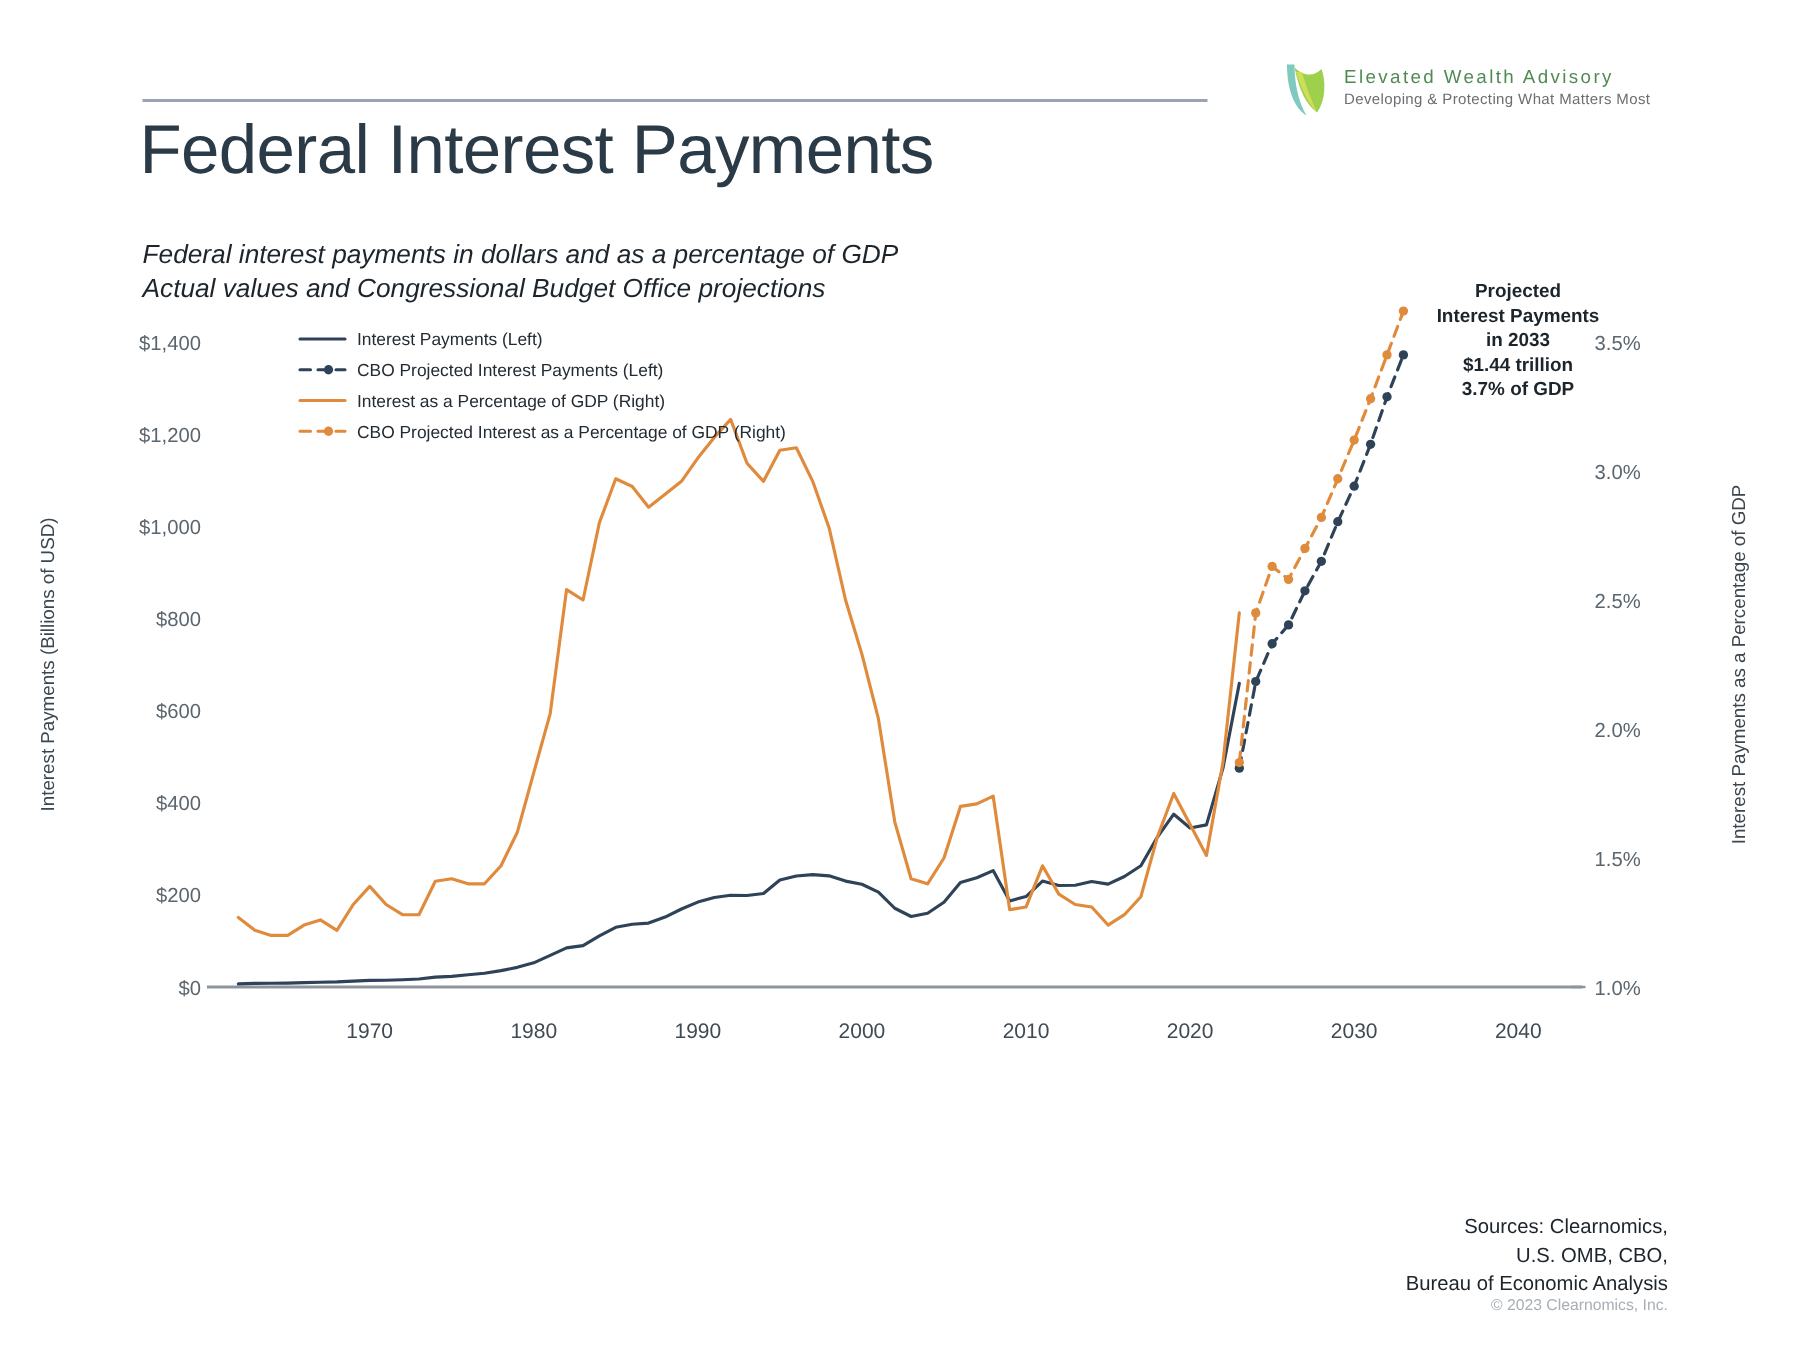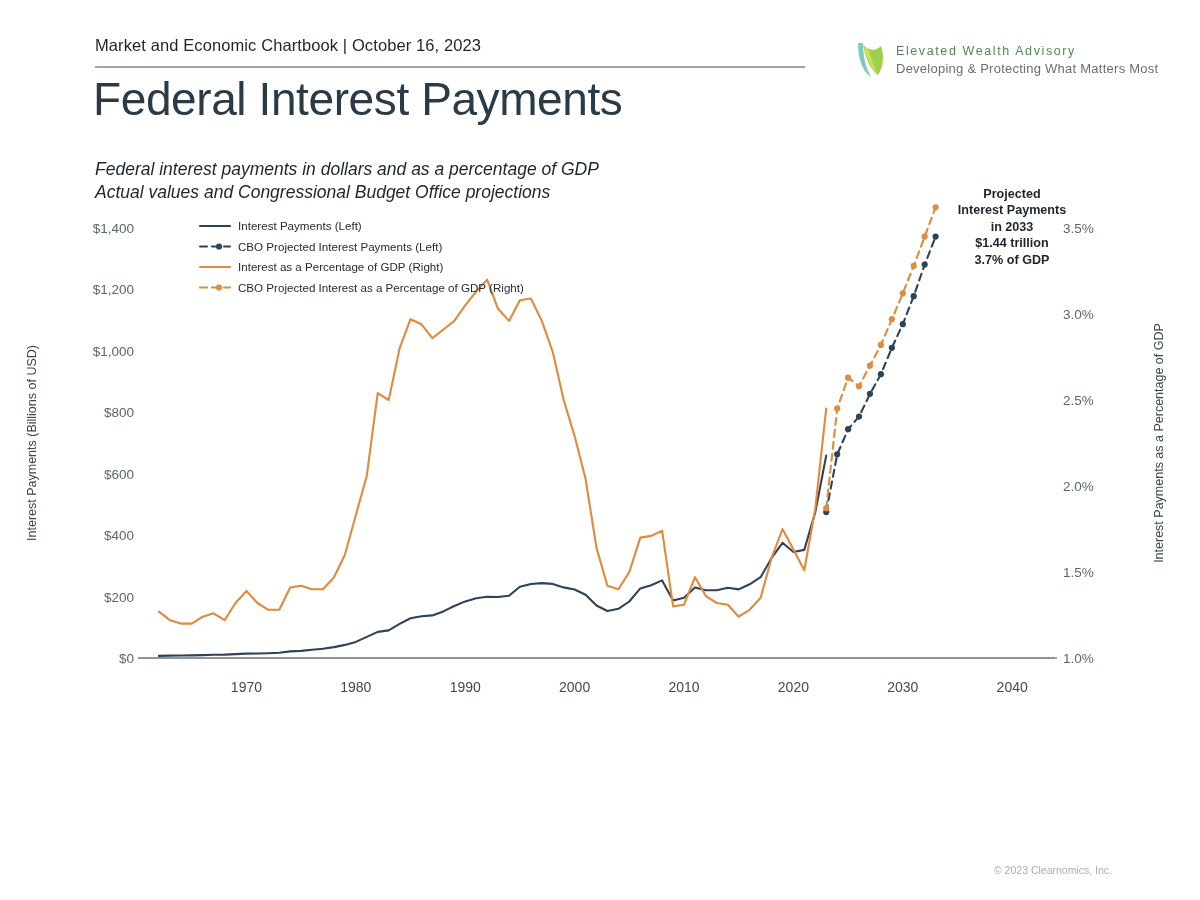--- a/index.html
+++ b/index.html
@@ -34,21 +34,21 @@
 
   
   .logo{position:absolute;left:854px;top:40px;width:200px;height:42px;}
   .logo-mark{position:absolute;left:0;top:0;width:34px;height:40px;}
   .logo-name{
     position:absolute;left:42px;top:4px;
     font-size:12.5px;letter-spacing:1.6px;color:#4f8a52;white-space:nowrap;
   }
   .logo-tag{
     position:absolute;left:42px;top:21px;
-    font-size:13px;letter-spacing:.25px;color:#6b6f72;white-space:nowrap;
+    font-size:10px;letter-spacing:.25px;color:#6b6f72;white-space:nowrap;
   }
 
   
   .chart-wrap{position:absolute;left:0;top:180px;width:1200px;height:540px;}
   svg.chart{display:block;}
   .tick-txt{font-family:"Liberation Sans",sans-serif;font-size:13.5px;fill:#5b656e;}
   .tick-txt.xt{font-size:14px;fill:#404a53;}
   .axis-title{font-family:"Liberation Sans",sans-serif;font-size:12.5px;fill:#3c464f;}
   .legend-txt{font-family:"Liberation Sans",sans-serif;font-size:11.6px;fill:#232b33;}
   .anno-txt{font-family:"Liberation Sans",sans-serif;font-size:12.6px;fill:#1d252c;font-weight:bold;}
@@ -62,21 +62,20 @@
   .copyright{
     position:absolute;right:88px;top:864px;
     text-align:center;font-size:10.5px;color:#a7aeb5;white-space:nowrap;
   }
 </style>
 </head>
 <body>
 
 <div class="slide">
 
-  <div class="kicker">Market and Economic Chartbook | October 16, 2023</div>
   <div class="kicker-rule"></div>
   <div class="title">Federal Interest Payments</div>
   <div class="subtitle">Federal interest payments in dollars and as a percentage of GDP
 Actual values and Congressional Budget Office projections</div>
 
   <div class="logo">
     <svg class="logo-mark" viewBox="0 0 34 40">
       <path d="M4 3 C4 20, 9 32, 17 37 C11 27, 9 14, 9 3 Z" fill="#7fc9bf"></path>
       <path d="M9 5 C12 20, 17 30, 24 35 C30 27, 30 14, 27 6 C21 12, 14 10, 9 5 Z" fill="#9ecf4d"></path>
       <path d="M10 8 C14 21, 19 30, 24 35 C20 26, 16 16, 14 8 Z" fill="#d7e05a" opacity="0.85"></path>
@@ -150,15 +149,18 @@
         <circle cx="219" cy="107.5" r="3.1" fill="#e08a3c"></circle>
         <text x="238" y="111.7" class="legend-txt">CBO Projected Interest as a Percentage of GDP (Right)</text>
         <text x="1012" y="18" text-anchor="middle" class="anno-txt">Projected</text>
         <text x="1012" y="34.4" text-anchor="middle" class="anno-txt">Interest Payments</text>
         <text x="1012" y="50.8" text-anchor="middle" class="anno-txt">in 2033</text>
         <text x="1012" y="67.19999999999999" text-anchor="middle" class="anno-txt">$1.44 trillion</text>
         <text x="1012" y="83.6" text-anchor="middle" class="anno-txt">3.7% of GDP</text>
       </svg>
   </div>
 
+  <div class="sources">Sources: Clearnomics,
+U.S. OMB, CBO,
+Bureau of Economic Analysis</div>
   <div class="copyright">© 2023 Clearnomics, Inc.</div>
 
 </div>
 
 </body></html>

